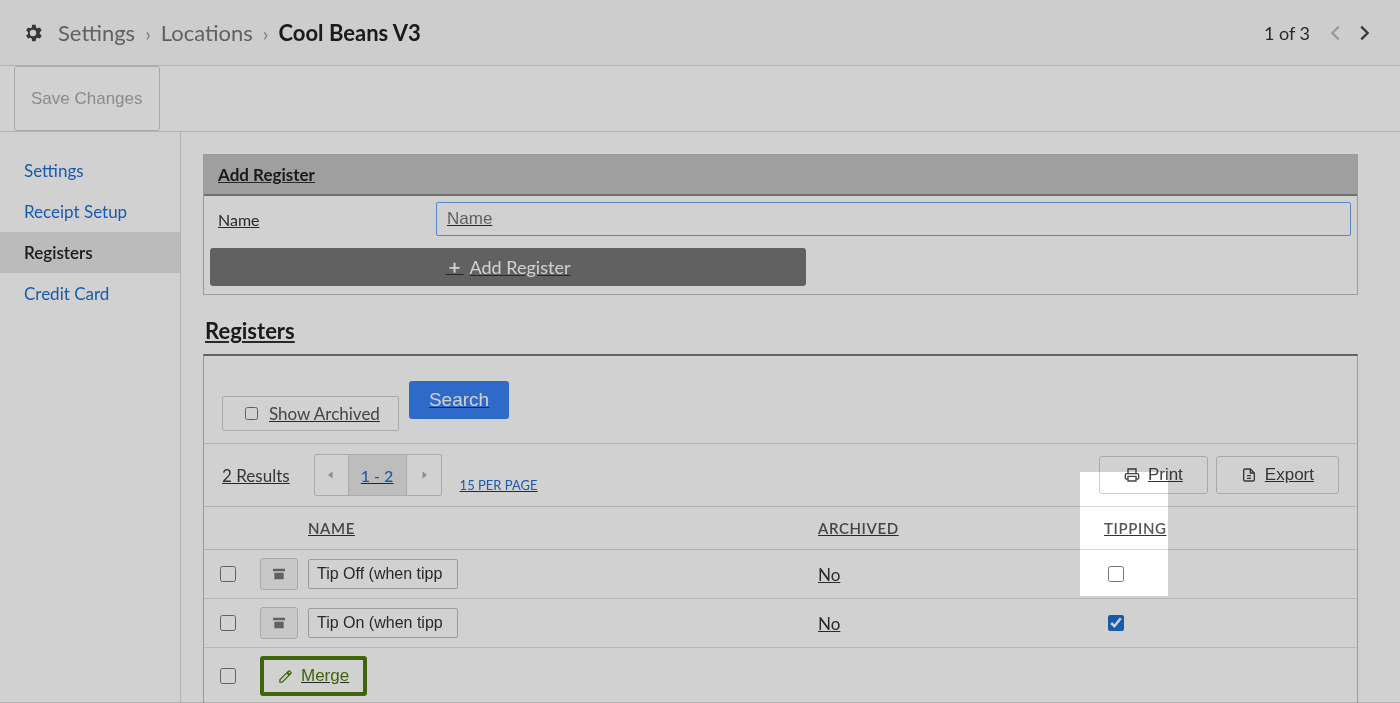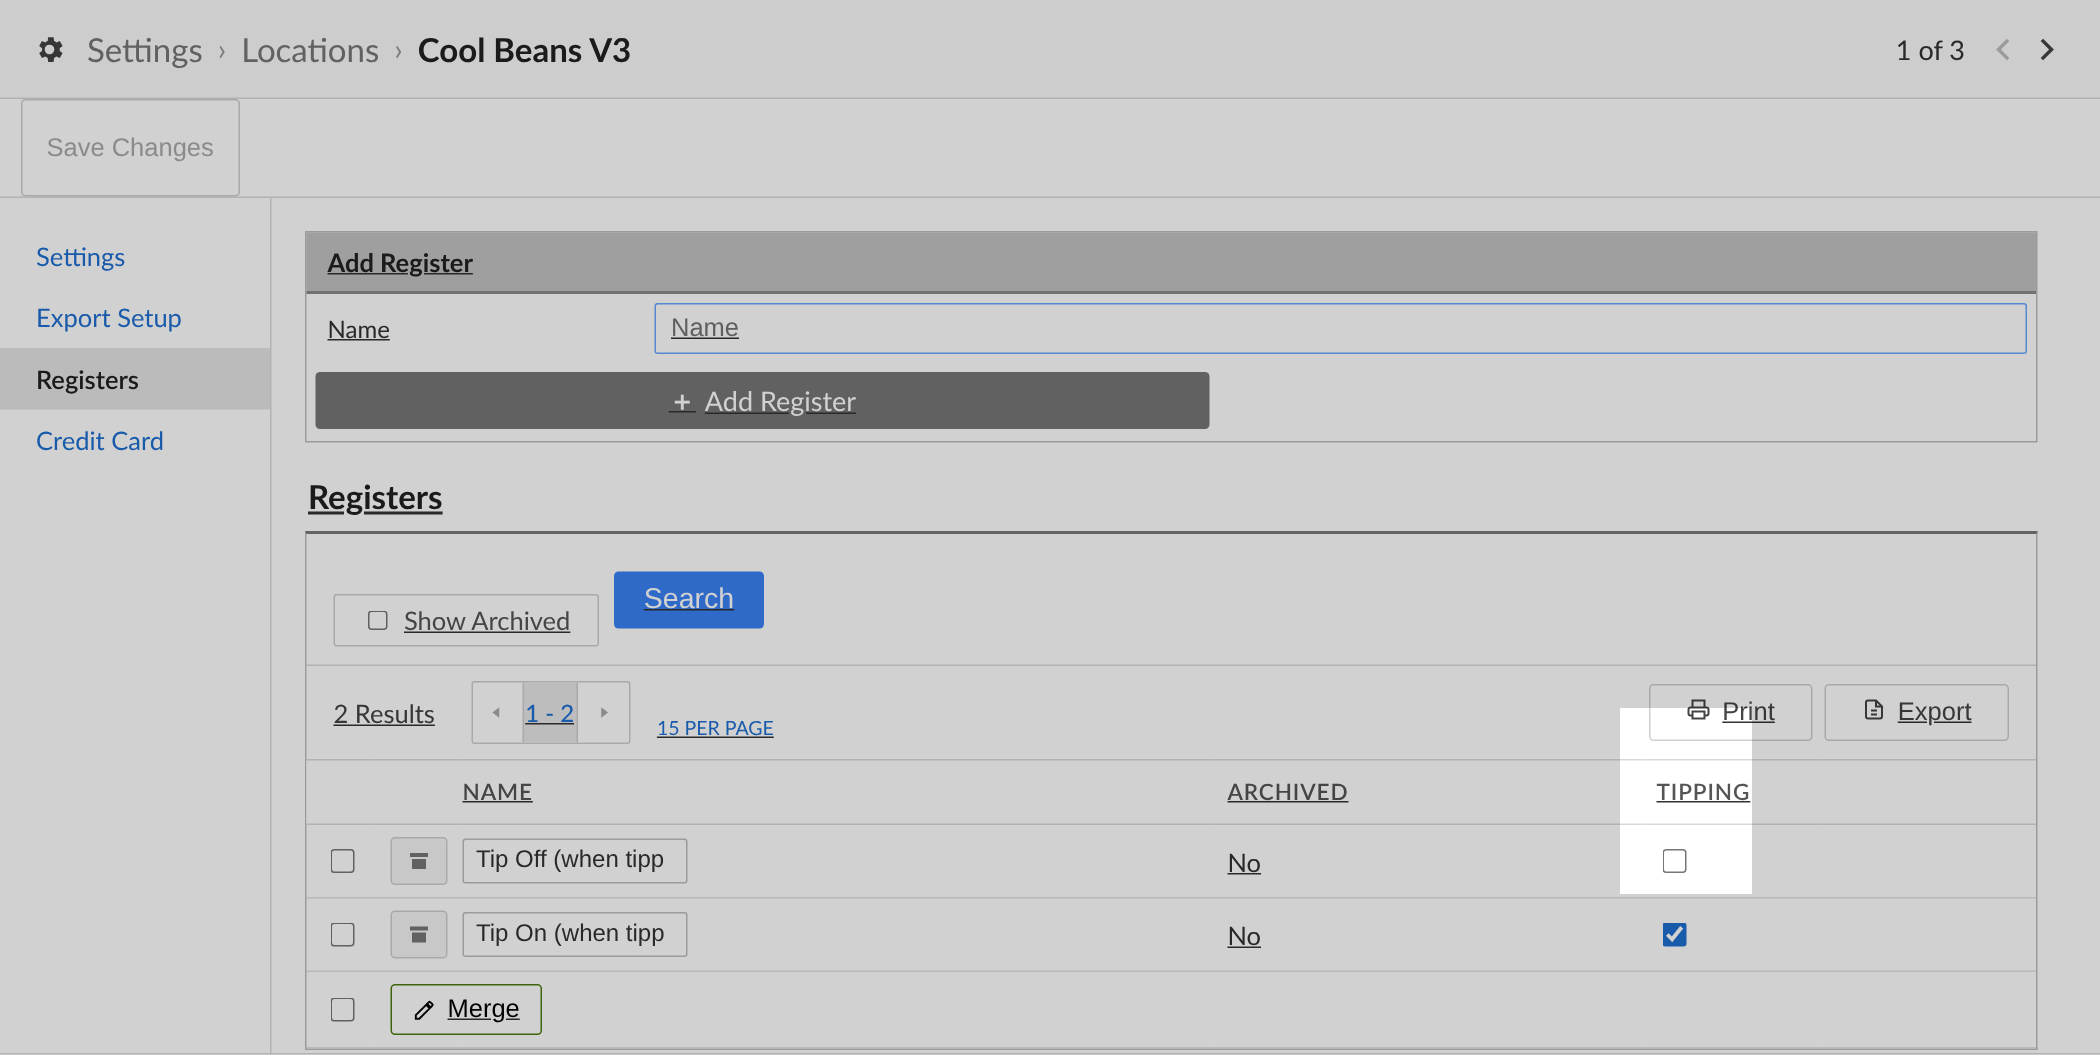--- a/index.html
+++ b/index.html
@@ -64,25 +64,25 @@
 
   .resultbar { display:flex; align-items:center; padding:10px 18px;
     border-top:1px solid #d9d9d9; }
   .results-count { font-size:17px; color:#444; margin-right:24px;text-align:right; }
   .pager-group { display:flex; border:1px solid #cfcfcf; border-radius:2px;
     overflow:hidden; }
   .pager-cell { width:34px; height:40px; display:flex; align-items:center;
     justify-content:center; border-right:1px solid #cfcfcf; color:#aaa;
     font-size:16px; cursor:default; }
   .pager-cell:last-child { border-right:none; }
-  .pager-cell.range { width:36px; background:#e7e7e7; color:#1f6fd1;
+  .pager-cell.range { width:58px; background:#e7e7e7; color:#1f6fd1;
     font-weight:500; cursor:pointer; }
   .per-page { margin-left:18px; font-size:13px; color:#1f6fd1; cursor:pointer;margin-top:20px; }
   .resultbar-spacer { flex:1; }
-  .ghost-btn { display:flex; align-items:flex-start; gap:8px; padding:8px 24px;
+  .ghost-btn { display:flex; align-items:center; gap:8px; padding:8px 24px;
     border:1px solid #cfcfcf; border-radius:3px; background:#fff; font-size:17px;
     color:#444; cursor:pointer; margin-left:8px; }
   .ghost-btn svg { width:16px; height:16px; }
 
   table.grid { width:100%; border-collapse:collapse; }
   table.grid th { text-align:left; font-size:15px; font-weight:600;
     letter-spacing:0.6px; color:#555; padding:12px 10px;
     border-top:1px solid #d9d9d9; border-bottom:1px solid #d9d9d9;
     background:#fff; }
   table.grid td { padding:8px 10px; border-bottom:1px solid #e2e2e2;
@@ -96,22 +96,22 @@
     border-radius:3px; background:#f5f5f5; display:flex; align-items:center;
     justify-content:center; cursor:pointer; }
   .archive-btn svg { width:16px; height:16px; color:#777; }
   .name-input { width:150px; height:30px; padding:0 8px; font-size:16px;
     border:1px solid #bdbdbd; border-radius:2px; color:#333;
     overflow:hidden; text-overflow:clip; }
   .row-check, .tip-check { width:16px; height:16px; cursor:pointer; }
   .tip-check.on { accent-color:#1f6fd1; }
   .merge-row td { padding:12px 10px; }
   .merge-btn { display:flex; align-items:center; gap:8px; padding:6px 14px;
-    border:1px solid #4d7c0f; border-radius:3px; background:#fff; font-size:17px;
-    color:#000000; cursor:pointer; }
+    border:4px solid #4d7c0f; border-radius:3px; background:#fff; font-size:17px;
+    color:#4d7c0f; cursor:pointer; }
   .footer { height:8px; border-top:1px solid #d9d9d9; margin-top:-1px; }
 </style>
 </head>
 <body>
 
 <div class="highlight-window" style="left:1080px; top:472px; width:88px; height:124px;"></div>
 
 <div class="topbar">
   <svg class="gear" viewBox="0 0 24 24" fill="currentColor">
       <path d="M19.4 13a7.5 7.5 0 0 0 .1-1 7.5 7.5 0 0 0-.1-1l2.1-1.6-2-3.5-2.5 1a7.4 7.4 0 0 0-1.7-1L15 3h-4l-.3 2.9a7.4 7.4 0 0 0-1.7 1l-2.5-1-2 3.5L6.6 11a7.5 7.5 0 0 0 0 2l-2.1 1.6 2 3.5 2.5-1a7.4 7.4 0 0 0 1.7 1L11 21h4l.3-2.9a7.4 7.4 0 0 0 1.7-1l2.5 1 2-3.5Zm-7.4 2.5A3.5 3.5 0 1 1 15.5 12 3.5 3.5 0 0 1 12 15.5Z"></path>
@@ -135,21 +135,21 @@
   </div>
 </div>
 
 <div class="actionbar">
   <button class="save-btn">Save Changes</button>
 </div>
 
 <div class="body">
   <nav class="sidebar">
     <a class="nav-item">Settings</a>
-    <a class="nav-item">Export Setup</a>
+    <a class="nav-item">Receipt Setup</a>
     <a class="nav-item active">Registers</a>
     <a class="nav-item">Credit Card</a>
   </nav>
 
   <main class="main">
 
     <section class="panel">
       <div class="panel-header">Add Register</div>
       <div class="form-row">
         <div class="form-label">Name</div>

